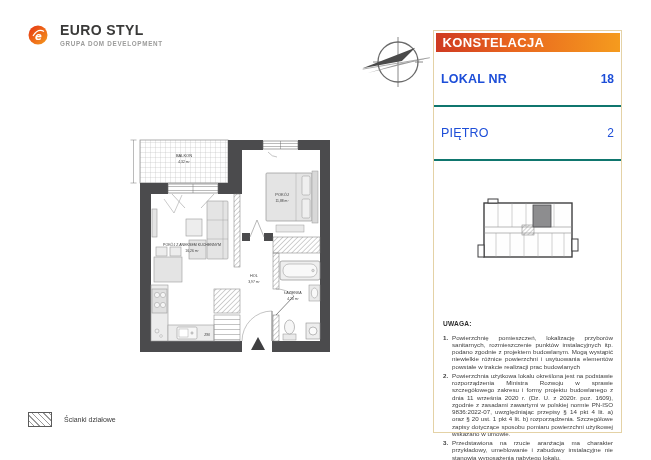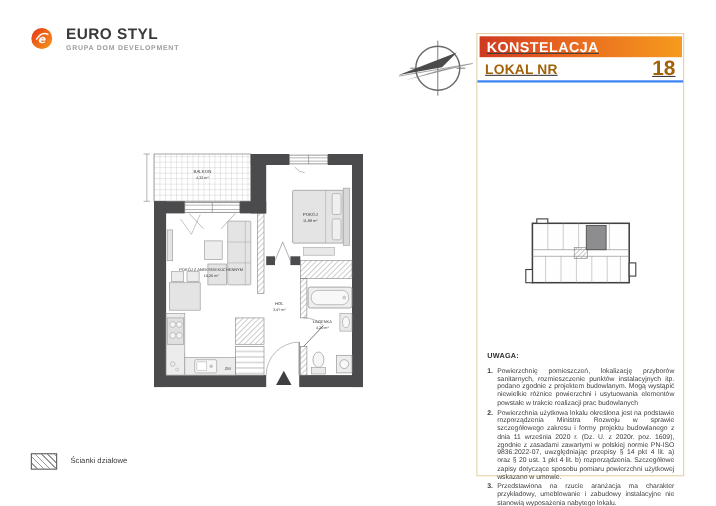--- a/index.html
+++ b/index.html
@@ -11,28 +11,28 @@
   .logo svg{width:20px;height:20px;margin-top:2px;}
   .logo-text{margin-left:12px;}
   .logo-brand{font-size:14px;font-weight:700;letter-spacing:.4px;color:#3a3a39;line-height:15px;}
   .logo-tagline{font-size:6.3px;font-weight:600;letter-spacing:.7px;color:#9b9b9a;margin-top:2px;}
 
   
   .compass{position:absolute;left:360px;top:26px;width:74px;height:66px;}
 
   
   .panel{position:absolute;left:433px;top:30px;width:189px;height:403px;
-         border:1.5px solid #e4d2a6;background:#fff;box-sizing:border-box;text-decoration:underline;}
+         border:1.5px solid #e4d2a6;background:#fff;box-sizing:border-box;}
   .panel-header{margin:1.5px;height:19px;display:flex;align-items:center;padding-left:7px;
          background:linear-gradient(90deg,#cf3a21 0%,#e8641f 40%,#f59b1e 100%);
          color:#fff;font-size:13px;font-weight:700;letter-spacing:.4px;}
   .panel-row{height:20px;display:flex;justify-content:space-between;align-items:center;
-         padding:0 7px;border-bottom:2px solid #3b82f6;font-size:12.5px;color:#a16207;}
+         padding:16px 7px;border-bottom:2px solid #0f766e;font-size:12.5px;color:#1d4ed8;}
   .panel-row .lab{letter-spacing:.2px;}
-  .panel-row .val{font-size:19px;text-align:center;}
+  .panel-row .val{font-size:12px;text-align:center;}
   .panel-row.first .lab,.panel-row.first .val{font-weight:700;}
   .keyplan{position:absolute;left:50%;transform:translateX(-50%);top:166px;width:104px;height:66px;}
   .notes{position:absolute;left:9px;right:8px;top:289px;font-size:6.2px;line-height:1.17;color:#3d3d3d;}
   .notes h4{margin:0 0 6px 0;font-size:6.6px;font-weight:700;letter-spacing:.2px;color:#2e2e2e;}
   .notes ol{margin:0;padding:0;list-style:none;counter-reset:n;}
   .notes li{counter-increment:n;position:relative;padding-left:9px;margin-bottom:2px;text-align:justify;}
   .notes li::before{content:counter(n) ".";position:absolute;left:0;font-weight:700;}
 
   
   .floorplan{position:absolute;left:130px;top:137px;width:200px;height:215px;}
@@ -78,20 +78,24 @@
       <line x1="2" y1="35" x2="70" y2="39" stroke="#666" stroke-width="0.5"></line>
     </g>
   </svg>
 
   <div class="panel">
     <div class="panel-header">KONSTELACJA</div>
 
     <div class="panel-row first">
       <span class="lab">LOKAL NR</span>
       <span class="val">18</span>
+    </div>
+    <div class="panel-row">
+      <span class="lab">PIĘTRO</span>
+      <span class="val">2</span>
     </div>
 
     <svg class="keyplan" viewBox="0 0 104 66">
       <defs>
         <pattern id="kp-hatch" width="3" height="3" patternUnits="userSpaceOnUse" patternTransform="rotate(45)">
           <line x1="0" y1="0" x2="0" y2="3" stroke="#8d8d8d" stroke-width="0.8"></line>
         </pattern>
       </defs>
       <rect x="8" y="6" width="88" height="54" fill="#fefefe" stroke="#3f3f41" stroke-width="1.4"></rect>
       <rect x="2" y="48" width="6" height="12" fill="#fff" stroke="#3f3f41" stroke-width="1"></rect>

